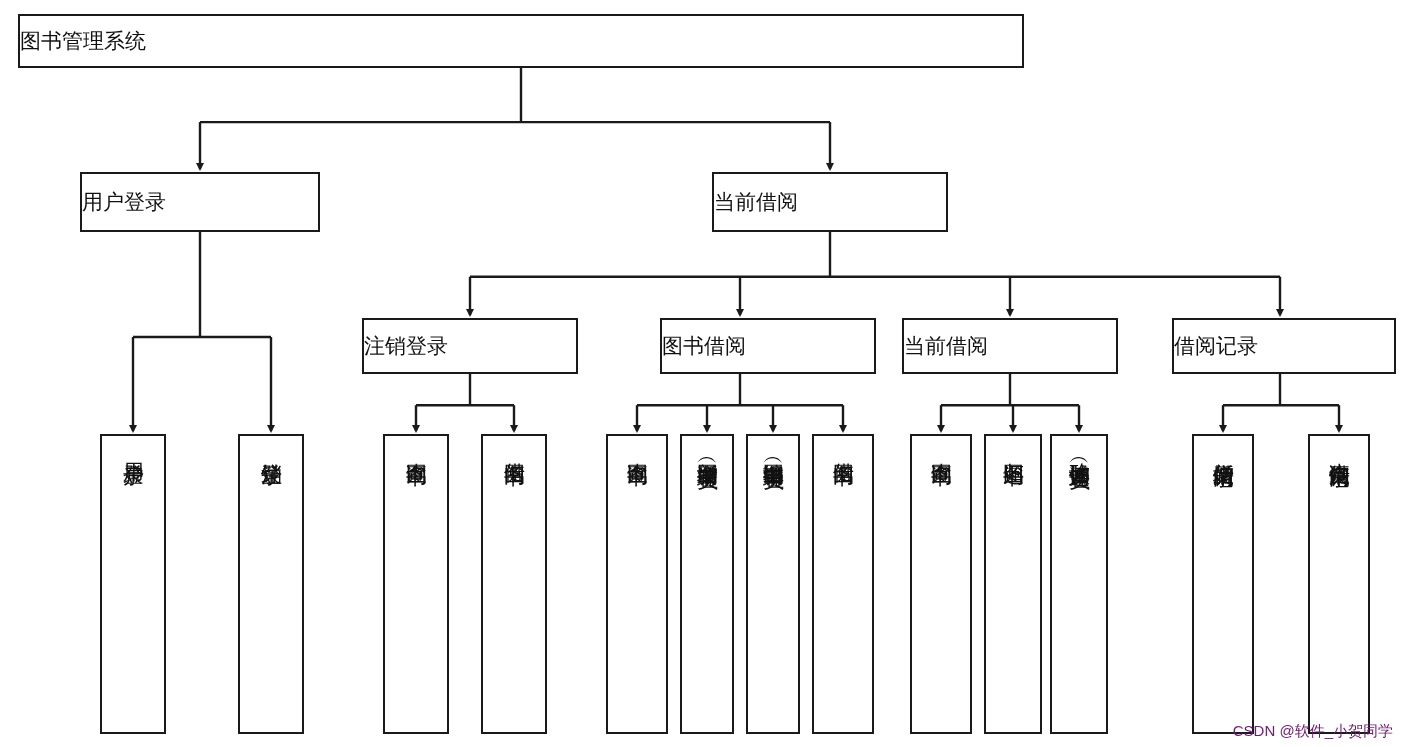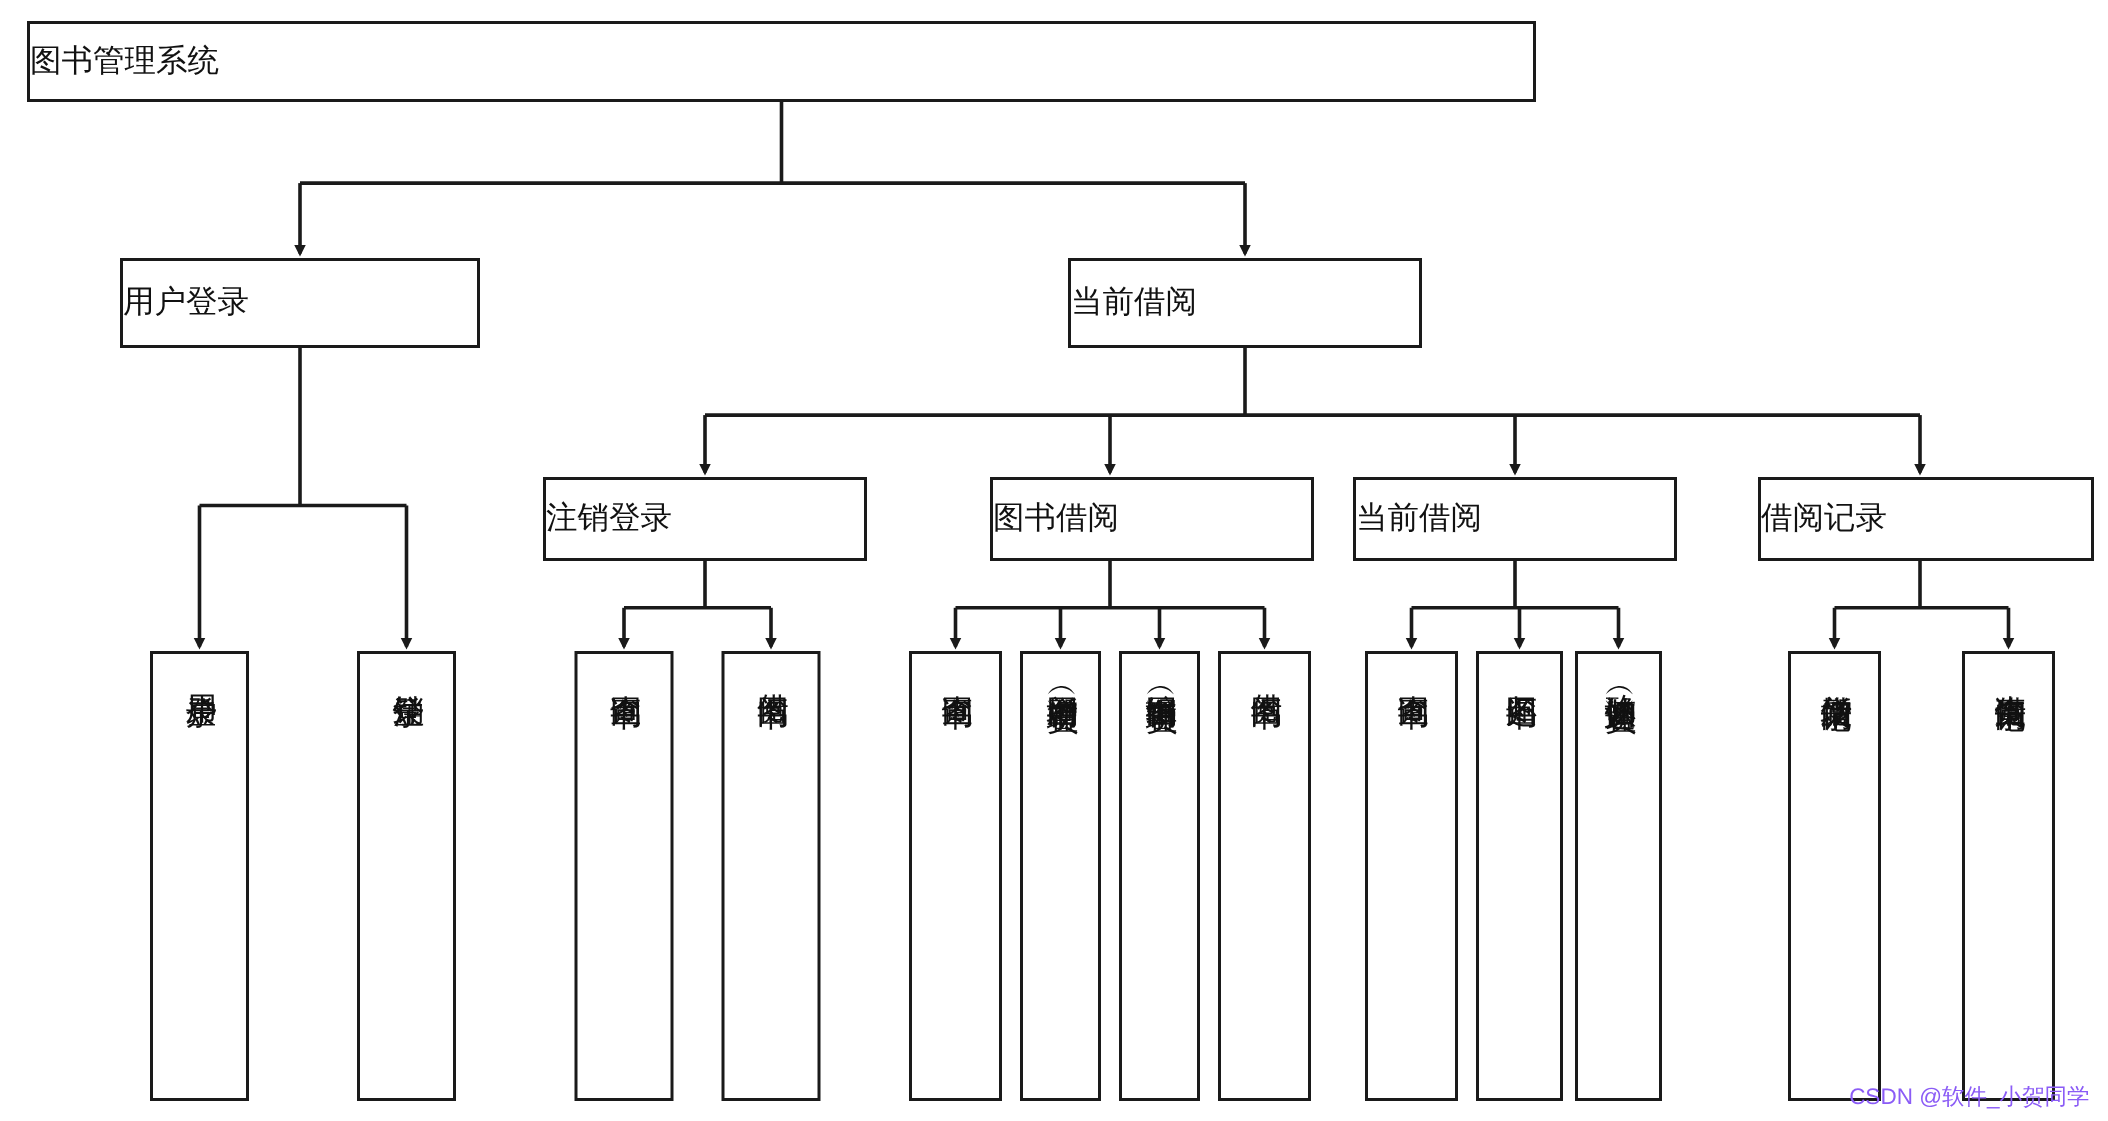--- a/index.html
+++ b/index.html
@@ -51,21 +51,21 @@
     writing-mode: vertical-rl;
     text-orientation: upright;
     display: block;
     white-space: pre-line;
   }
   .watermark {
     position: absolute;
     right: 12px;
     bottom: 6px;
     font-size: 15px;
-    color: #8b5cf6;
+    color: #701a75;
     z-index: 3;
     white-space: nowrap;
   }
 </style>
 </head>
 <body>
 
 <div id="canvas">
   <svg id="edges" viewBox="0 0 1405 747" xmlns="http://www.w3.org/2000/svg">
     <defs>

